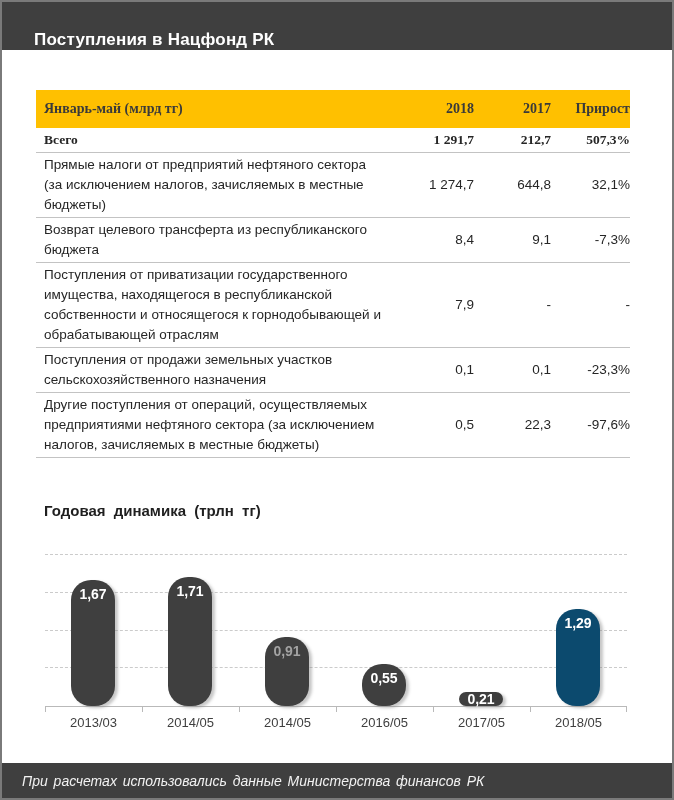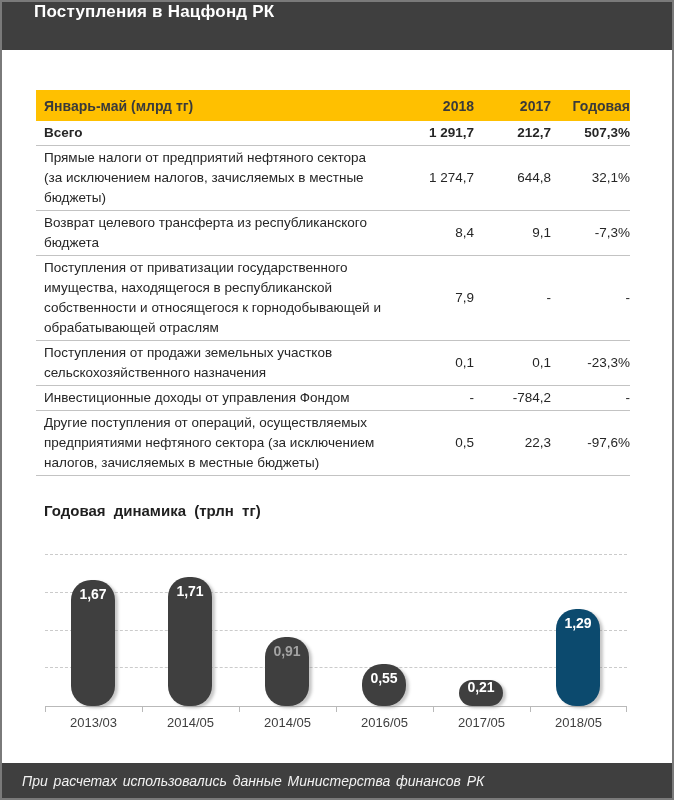--- a/index.html
+++ b/index.html
@@ -10,44 +10,44 @@
     -webkit-font-smoothing:antialiased;
   }
   .page {
     position:relative; width:674px; height:800px;
     border:2px solid #7a7a7a; background:#ffffff; overflow:hidden;
   }
 
   
   .titlebar {
     position:absolute; top:0; left:0; right:0; height:48px;
-    background:#3f3f3f; display:flex; align-items:flex-start; padding-left:32px;
+    background:#3f3f3f; display:flex; align-items:flex-end; padding-left:32px;
   }
   .titlebar h1 { color:#ffffff; font-size:17px; font-weight:bold; letter-spacing:.2px; }
 
   
   .table-wrap { position:absolute; top:88px; left:34px; width:594px; }
   table { width:100%; border-collapse:collapse; table-layout:fixed;
           font-size:13.5px; color:#262626; }
   col.c-label  { width:360px; }
   col.c-2018   { width:78px; }
   col.c-2017   { width:77px; }
   col.c-growth { width:79px; }
   thead th {
-    background:#ffc000; height:31px; font-weight:bold; color:#3a3a3a;
-    font-size:14px; vertical-align:middle;
+    background:#ffc000; height:38px; font-weight:bold; color:#3a3a3a;
+    font-size:14px; vertical-align:middle;font-family:Liberation Serif, serif;
   }
   th.lbl { text-align:left; padding-left:8px; }
   th.num, td.num { text-align:right; }
   tbody td {
     border-bottom:1px solid #c3c3c3; padding:2px 0;
     line-height:20px; vertical-align:middle;
   }
   tbody td.lbl { padding-left:8px; padding-right:14px; text-align:left; }
-  tr.bold td { font-weight:bold; }
+  tr.bold td { font-weight:bold;font-family:Liberation Serif, serif; }
 
   
   .chart-title {
     position:absolute; top:500px; left:42px;
     font-size:15px; font-weight:bold; color:#1f1f1f; word-spacing:4px;
   }
   .plot {
     position:absolute; left:43px; top:554px; width:582px; height:151px;
     border-bottom:1px solid #b9b9b9;
   }
@@ -89,21 +89,21 @@
         <col class="c-label">
           <col class="c-2018">
           <col class="c-2017">
           <col class="c-growth">
       </colgroup>
       <thead>
         <tr>
           <th class="lbl">Январь-май (млрд тг)</th>
           <th class="num">2018</th>
           <th class="num">2017</th>
-          <th class="num">Годовая</th>
+          <th class="num">Прирост</th>
         </tr>
       </thead>
       <tbody>
           <tr class="bold">
             <td class="lbl">Всего</td>
             <td class="num">1 291,7</td>
             <td class="num">212,7</td>
             <td class="num">507,3%</td>
           </tr>
           <tr>
@@ -122,26 +122,20 @@
             <td class="lbl">Поступления от приватизации государственного имущества, находящегося в республиканской собственности и относящегося к горнодобывающей и обрабатывающей отраслям</td>
             <td class="num">7,9</td>
             <td class="num">-</td>
             <td class="num">-</td>
           </tr>
           <tr>
             <td class="lbl">Поступления от продажи земельных участков сельскохозяйственного назначения</td>
             <td class="num">0,1</td>
             <td class="num">0,1</td>
             <td class="num">-23,3%</td>
-          </tr>
-          <tr>
-            <td class="lbl">Инвестиционные доходы от управления Фондом</td>
-            <td class="num">-</td>
-            <td class="num">-784,2</td>
-            <td class="num">-</td>
           </tr>
           <tr>
             <td class="lbl">Другие поступления от операций, осуществляемых предприятиями нефтяного сектора (за исключением налогов, зачисляемых в местные бюджеты)</td>
             <td class="num">0,5</td>
             <td class="num">22,3</td>
             <td class="num">-97,6%</td>
           </tr>
         </tbody>
     </table>
   </div>
@@ -174,21 +168,21 @@
         <div class="bar" style="height: 68.705px; background: rgb(63, 63, 63);">
           <div class="bar-label" style="color: #a3a3a3; top: 7px;">0,91</div>
         </div>
       </div>
       <div class="slot" style="left: 291px;">
         <div class="bar" style="height: 41.525px; background: rgb(63, 63, 63);">
           <div class="bar-label" style="color: rgb(255, 255, 255); top: 7px;">0,55</div>
         </div>
       </div>
       <div class="slot" style="left: 388px;">
-        <div class="bar" style="height: 26px; background: rgb(63, 63, 63);">
+        <div class="bar" style="height: 14px; background: rgb(63, 63, 63);">
           <div class="bar-label" style="color: rgb(255, 255, 255); top: 0.4275px;">0,21</div>
         </div>
       </div>
       <div class="slot" style="left: 485px;">
         <div class="bar" style="height: 97.395px; background: #0c4a6e;">
           <div class="bar-label" style="color: rgb(255, 255, 255); top: 7px;">1,29</div>
         </div>
       </div>
     </div>
   <div class="xlabels">

